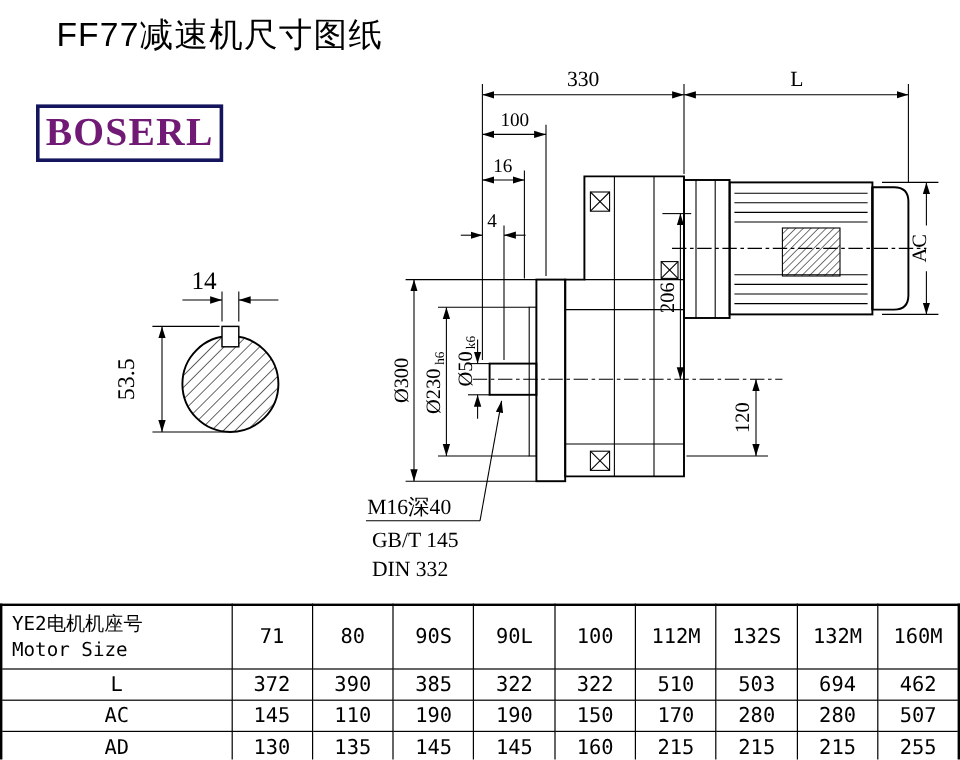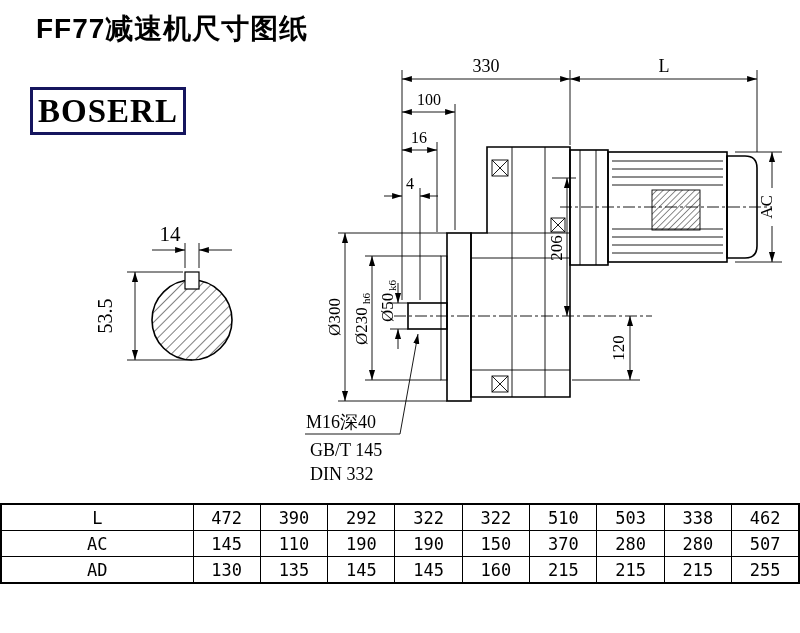--- a/index.html
+++ b/index.html
@@ -1,21 +1,21 @@
 <!DOCTYPE html>
 <html><head>
 <meta charset="utf-8">
 <style>
   html,body{margin:0;padding:0;}
   body{width:800px;height:633px;position:relative;background:#fff;overflow:hidden;
        font-family:"Liberation Sans",sans-serif;}
-  .page-title{position:absolute;left:36px;top:10px;font-size:28px;font-weight:bold;color:#000;letter-spacing:1px;}
+  .page-title{position:absolute;left:47px;top:10px;font-size:28px;font-weight:normal;color:#000;letter-spacing:1px;}
   .logo{position:absolute;left:30px;top:87px;width:150px;height:42px;border:3px solid #15155e;
         display:flex;align-items:center;justify-content:center;}
-  .logo span{font-family:"Liberation Serif",serif;font-weight:bold;font-size:33px;color:#000000;letter-spacing:1px;}
+  .logo span{font-family:"Liberation Serif",serif;font-weight:bold;font-size:33px;color:#701a75;letter-spacing:1px;}
   svg{position:absolute;left:0;top:0;}
   .ol{fill:none;stroke:#000;stroke-width:1.6;}
   .tl{fill:none;stroke:#000;stroke-width:0.9;}
   .cl{fill:none;stroke:#000;stroke-width:0.9;stroke-dasharray:12 3 3 3;}
   text.d{font-family:"Liberation Serif","DejaVu Serif",serif;fill:#000;}
   .dim-table{position:absolute;left:0;top:503px;width:800px;border-collapse:collapse;table-layout:fixed;
              border:2px solid #000;font-family:"DejaVu Sans Mono","Liberation Mono",monospace;}
   .dim-table td{border:1px solid #000;text-align:center;font-size:17px;padding:0;color:#000;}
   .dim-table tr.hdr td{height:52px;}
   .dim-table tr.row td{height:25px;}
@@ -220,40 +220,55 @@
       <col>
       <col>
       <col>
       <col>
       <col>
       <col>
       <col>
       <col>
   </colgroup>
   <tbody>
+      <tr class="hdr">
+    <td class="motor-hd">
+      <div>YE2电机机座号</div>
+      <div>Motor Size</div>
+    </td>
+    <td>71</td>
+    <td>80</td>
+    <td>90S</td>
+    <td>90L</td>
+    <td>100</td>
+    <td>112M</td>
+    <td>132S</td>
+    <td>132M</td>
+    <td>160M</td>
+  </tr>
   <tr class="row">
     <td>L</td>
-    <td>472</td>
+    <td>372</td>
     <td>390</td>
-    <td>292</td>
+    <td>385</td>
     <td>322</td>
     <td>322</td>
     <td>510</td>
     <td>503</td>
-    <td>338</td>
+    <td>694</td>
     <td>462</td>
   </tr>
   <tr class="row">
     <td>AC</td>
     <td>145</td>
     <td>110</td>
     <td>190</td>
     <td>190</td>
     <td>150</td>
-    <td>370</td>
+    <td>170</td>
     <td>280</td>
     <td>280</td>
     <td>507</td>
   </tr>
   <tr class="row">
     <td>AD</td>
     <td>130</td>
     <td>135</td>
     <td>145</td>
     <td>145</td>

